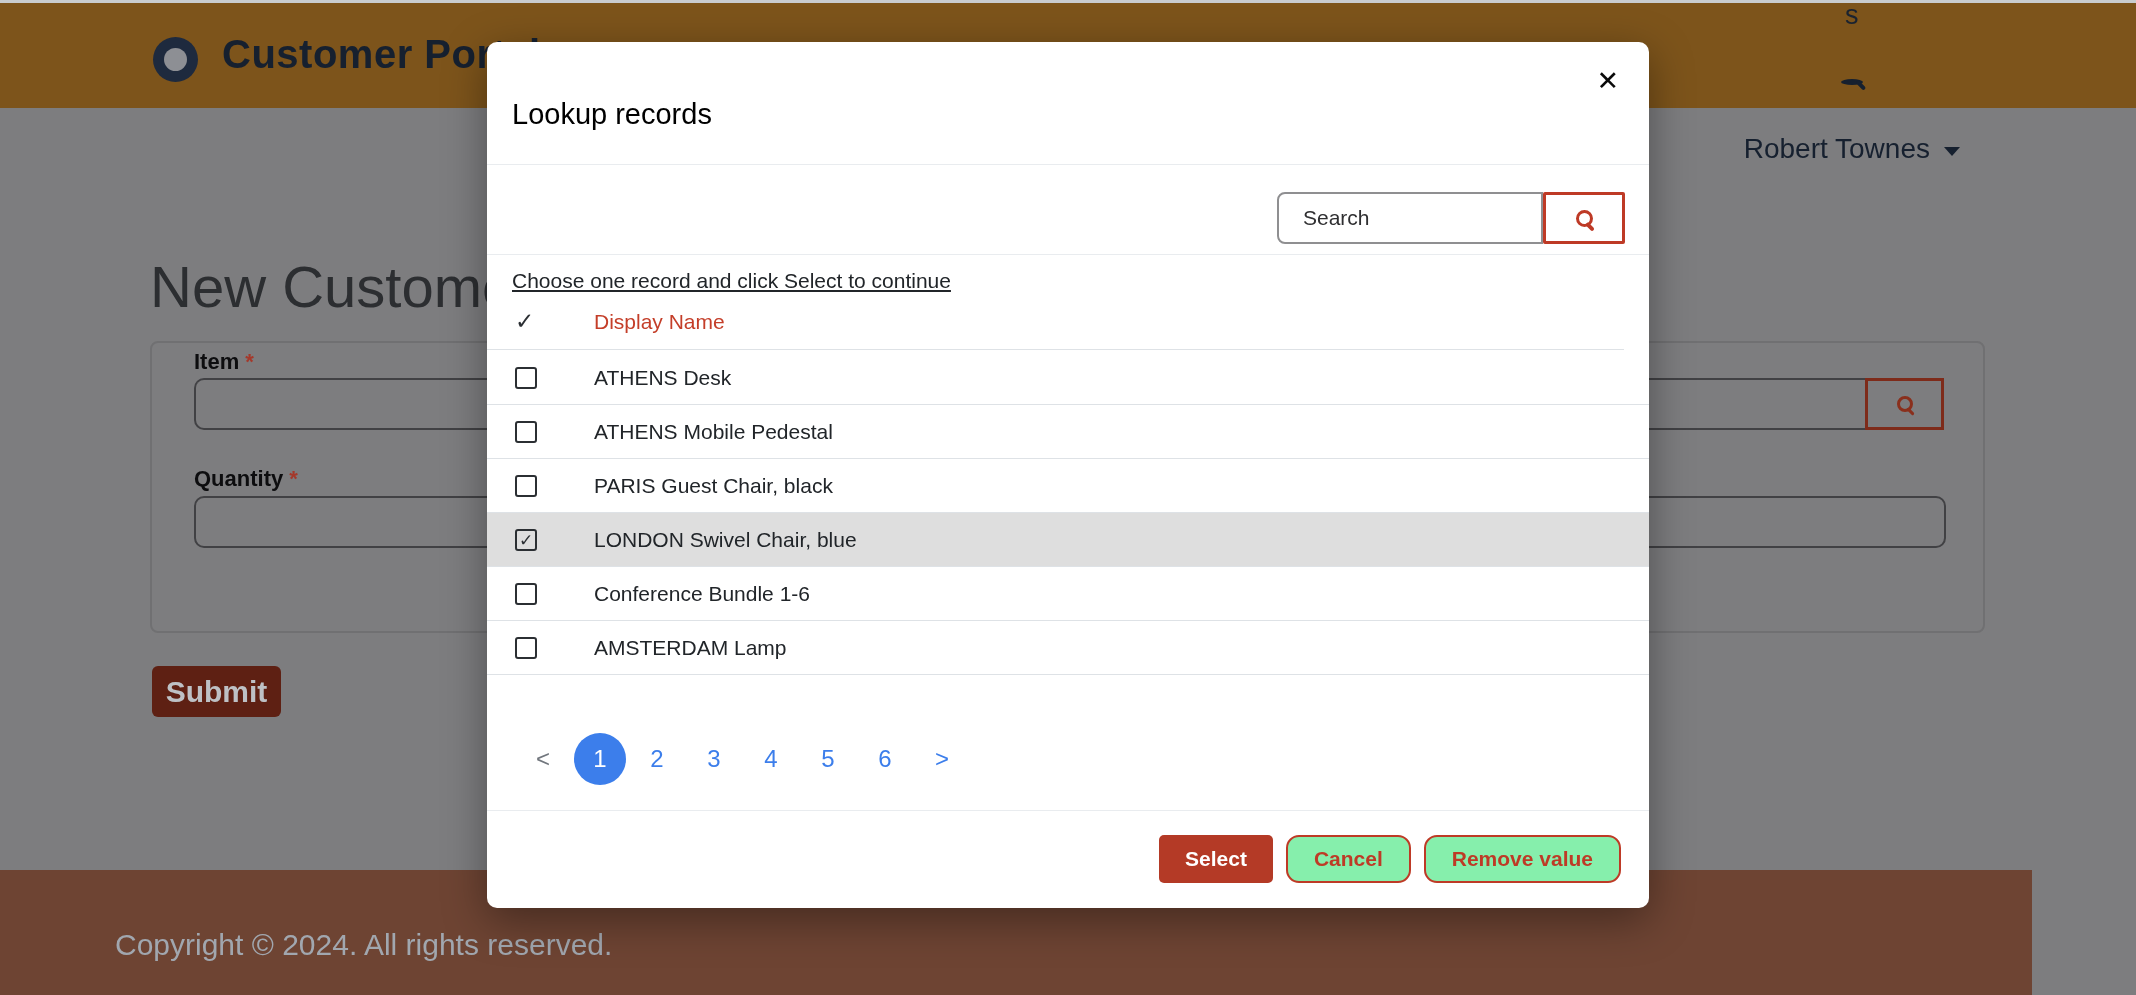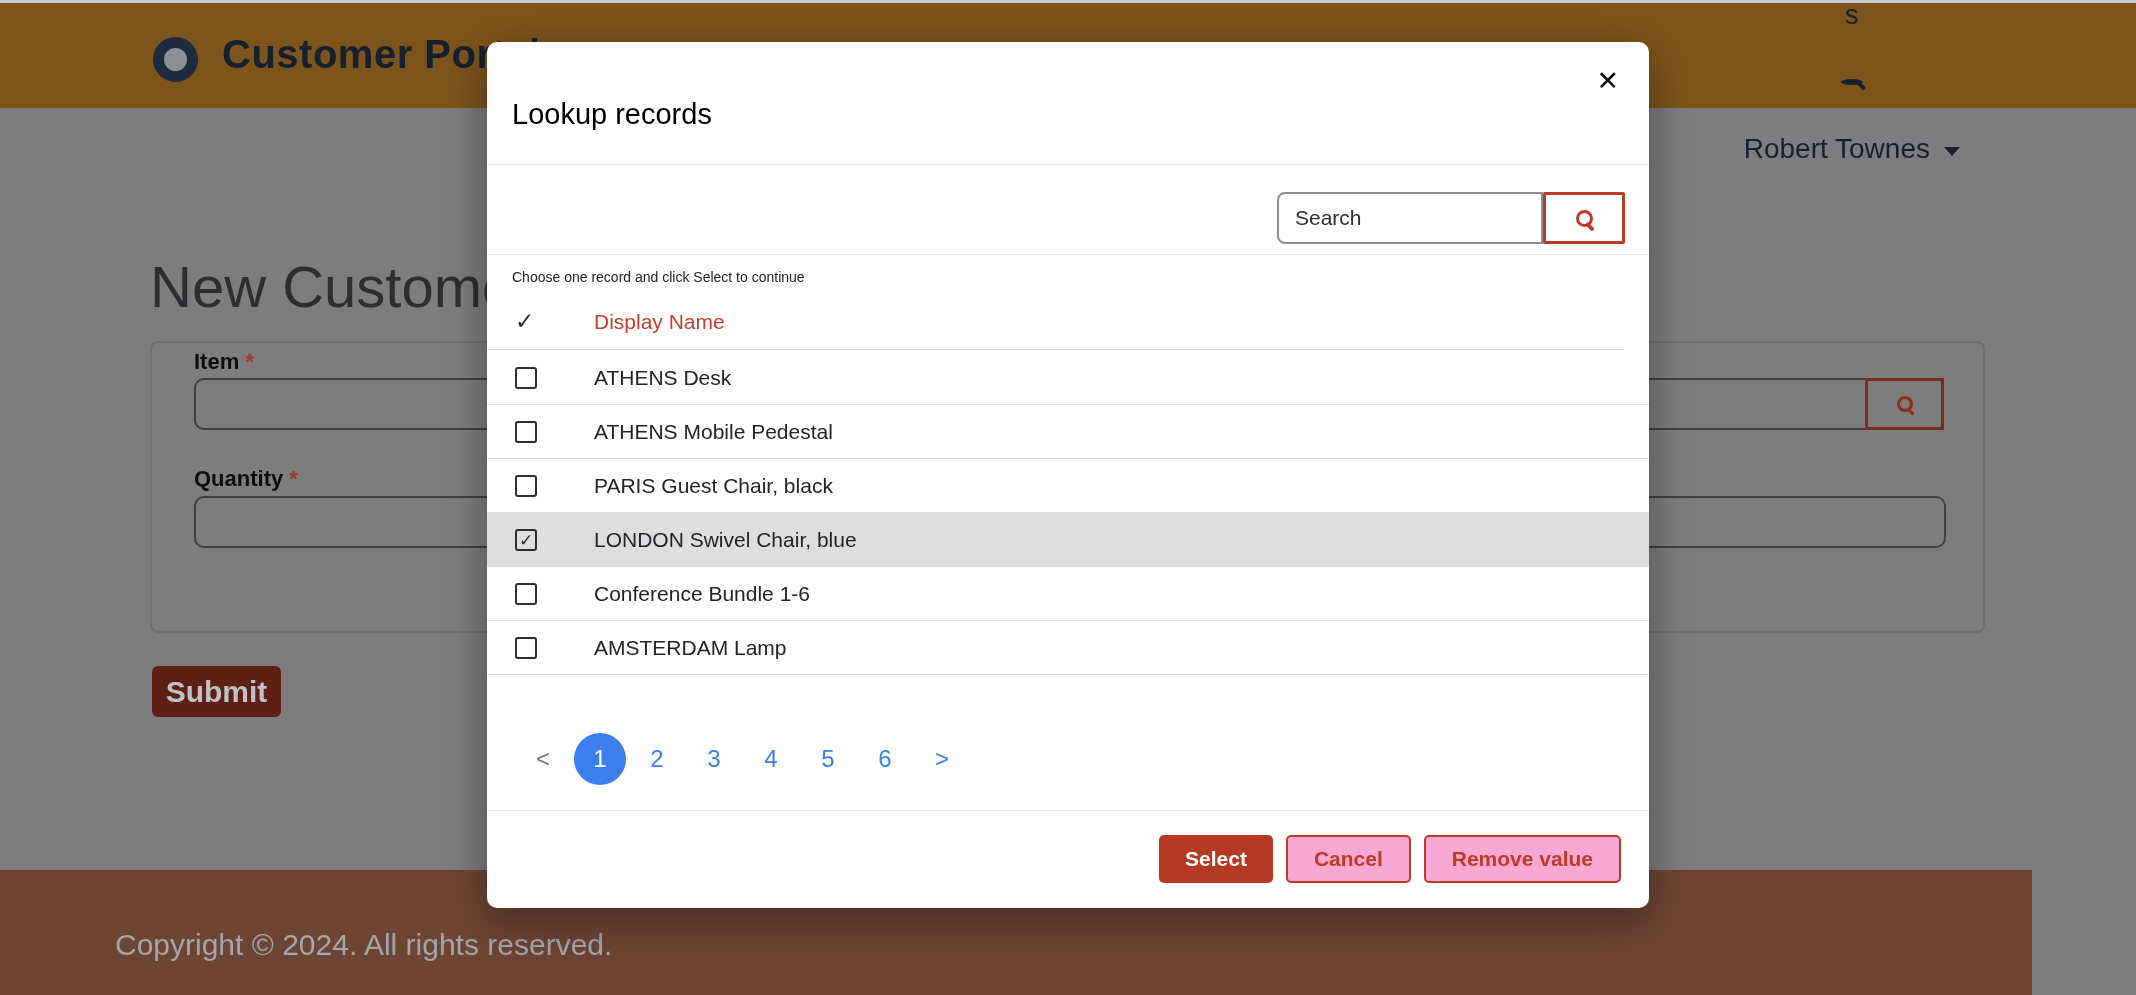--- a/index.html
+++ b/index.html
@@ -39,42 +39,42 @@
   
   .footer { position:absolute; left:0; top:870px; width:2032px; height:125px; background:#6e4433; z-index:1; }
   .copyright { position:absolute; left:115px; top:58px; font-size:30px; color:#a1a7af; }
 
   
   .modal { position:absolute; left:487px; top:42px; width:1162px; height:866px; background:#ffffff; border-radius:10px; box-shadow:0 12px 44px rgba(0,0,0,0.38); z-index:10; overflow:hidden; }
   .modal-close { position:absolute; right:30px; top:26px; font-size:27px; font-weight:bold; color:#0a0a0a; background:none; border:none; cursor:pointer; line-height:1; font-family:inherit; }
   .modal-title { position:absolute; left:25px; top:56px; font-size:29px; color:#000000; }
   .mdiv { position:absolute; left:0; width:1162px; height:1px; background:#e9ecef; }
   .d1 { top:122px; } .d2 { top:212px; } .d3 { top:768px; }
-  .msearch-input { position:absolute; left:790px; top:150px; width:266px; height:52px; border:2px solid #8f8f91; border-radius:8px 0 0 8px; font-size:21px; padding:0 16px; color:#2f2f31; font-family:inherit; outline:none; }
+  .msearch-input { position:absolute; left:790px; top:150px; width:266px; height:52px; border:2px solid #8f8f91; border-radius:8px 0 0 8px; font-size:21px; padding:0 24px; color:#2f2f31; font-family:inherit; outline:none; }
   .msearch-input::placeholder { color:#2f2f31; opacity:1; }
   .msearch-btn { position:absolute; left:1056px; top:150px; width:82px; height:52px; background:#fff; border:3px solid #be3a26; border-radius:2px; display:flex; align-items:center; justify-content:center; cursor:pointer; }
   .mag-red { display:inline-block; width:17px; height:17px; border:3.5px solid #be3a26; border-radius:50%; position:relative; }
   .mag-red::after { content:''; position:absolute; width:3.5px; height:10px; background:#be3a26; transform:rotate(-45deg); bottom:-8px; right:-2px; border-radius:2px; }
-  .instruction { position:absolute; left:25px; top:227px; font-size:14px; color:#212529; }
+  .instruction { position:absolute; left:25px; top:227px; font-size:21px; color:#212529;text-decoration:underline; }
   .thead { position:absolute; left:0; top:258px; width:1137px; height:50px; border-bottom:1px solid #dee2e6; }
   .thead .chk-ico { position:absolute; left:28px; top:8px; font-size:23px; font-weight:bold; color:#2b2f33; }
   .thead .col-name { position:absolute; left:107px; top:10px; font-size:21px; color:#c43e29; cursor:pointer; }
   .rows { position:absolute; left:0; top:309px; width:1162px; height:361px; overflow:hidden; }
   .lrow { position:relative; width:1370px; height:54px; border-bottom:1px solid #dee2e6; cursor:pointer; }
   .lrow.sel { background:#dedede; }
   .cb { position:absolute; left:28px; top:16px; width:22px; height:22px; border:2.5px solid #2b2f33; border-radius:3px; background:transparent; display:flex; align-items:center; justify-content:center; font-size:17px; font-weight:bold; color:#2b2f33; line-height:1; }
   .rlabel { position:absolute; left:107px; top:0; height:54px; display:flex; align-items:center; font-size:21px; color:#212529; }
   .pagination { position:absolute; left:0; top:670px; width:1162px; height:93px; display:flex; align-items:center; padding-left:30px; }
   .pg { width:52px; height:52px; margin-right:5px; display:flex; align-items:center; justify-content:center; font-size:24px; color:#3c7eeb; cursor:pointer; border-radius:50%; }
   .pg.prev { color:#71767d; }
   .pg.active { background:#3c7eeb; color:#ffffff; }
   .mfooter { position:absolute; right:28px; top:793px; display:flex; gap:13px; }
   .act-btn { height:48px; font-size:21px; font-weight:bold; font-family:inherit; cursor:pointer; padding:0 26px; }
   .act-btn.primary { background:#b43a26; color:#ffffff; border:none; border-radius:5px; }
-  .act-btn.outline { background:#f9a8d4; color:#be3a26; border:2.5px solid #be3a26; border-radius:5px; }
+  .act-btn.outline { background:#86efac; color:#be3a26; border:2.5px solid #be3a26; border-radius:13px; }
 </style>
 </head>
 <body>
 
 <div class="screen">
 
   <div class="header">
     <div class="logo">
         <div class="logo-inner"></div>
       </div>

